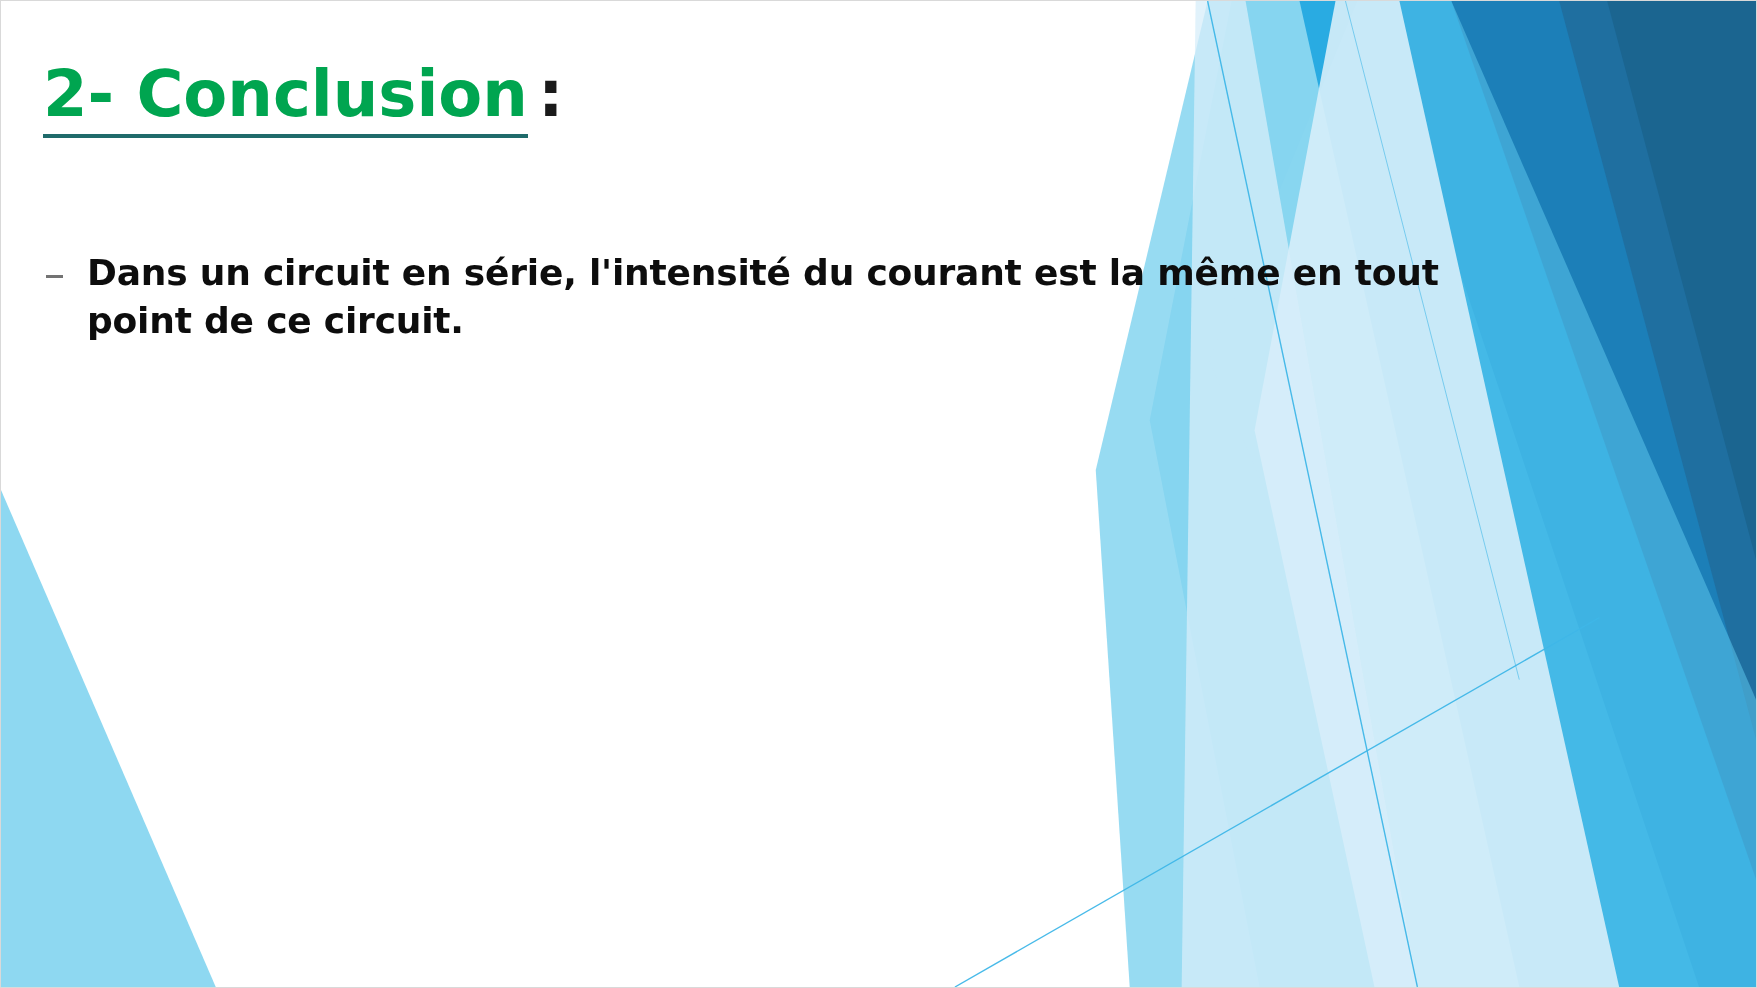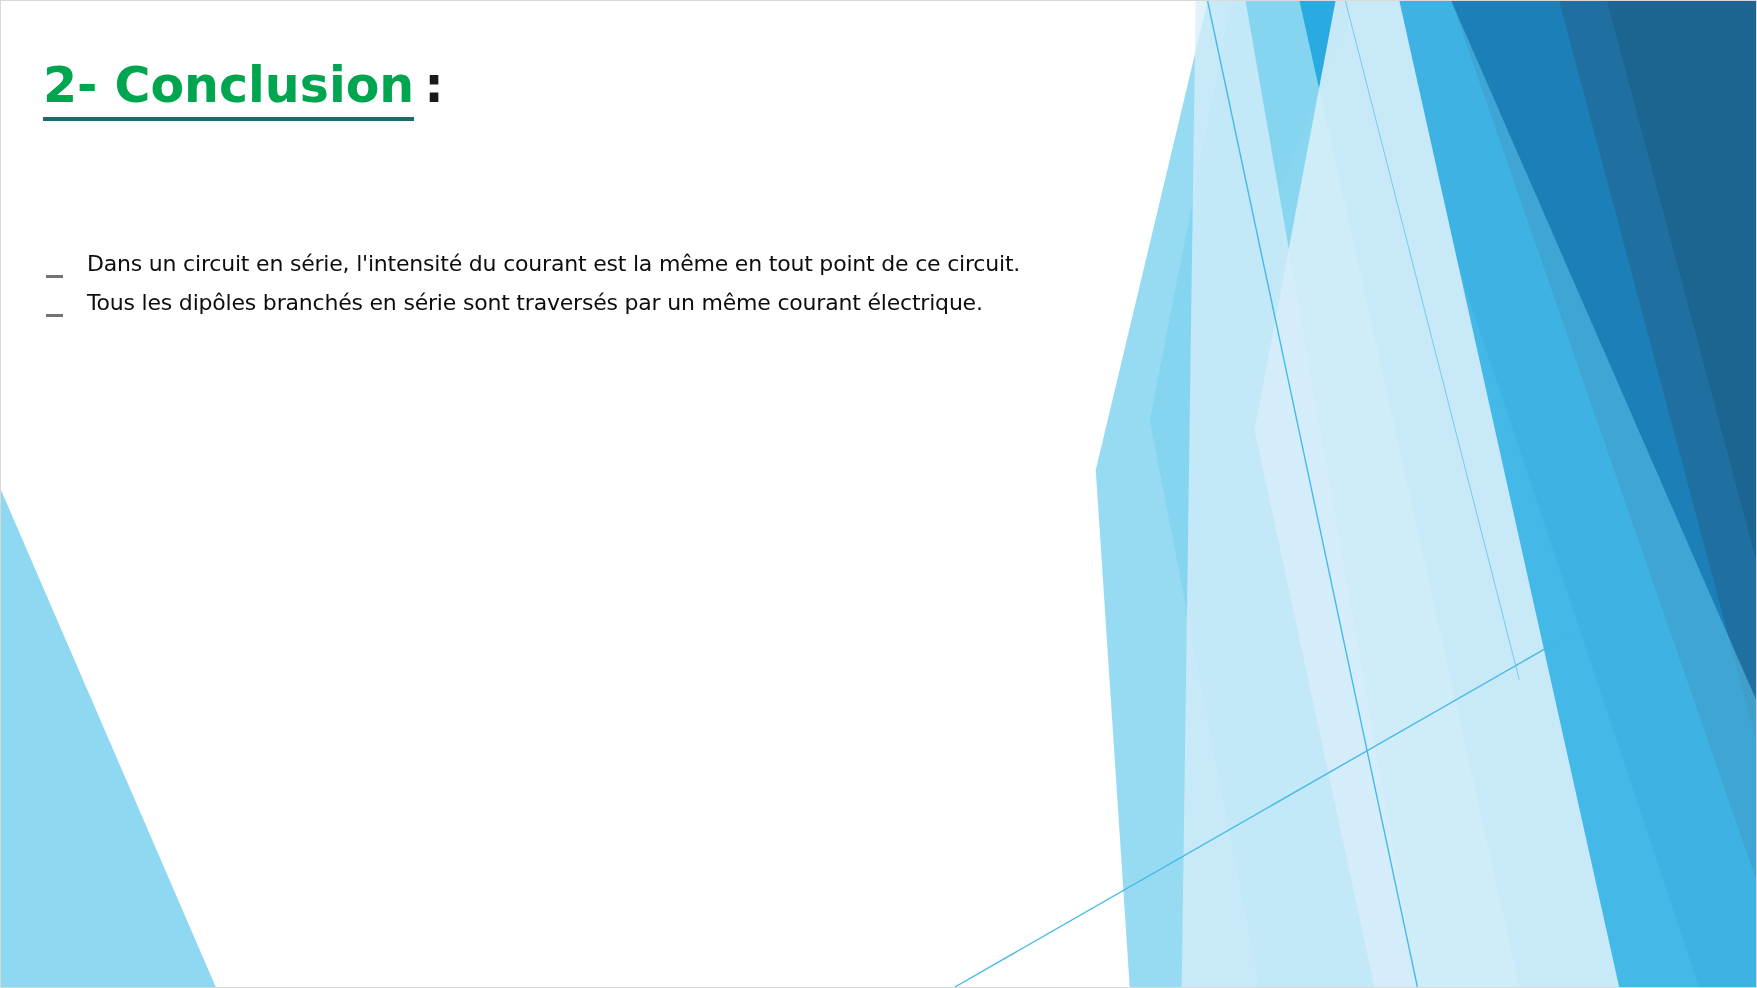--- a/index.html
+++ b/index.html
@@ -36,21 +36,21 @@
 
   
   .title-block {
     position: absolute;
     left: 42px;
     top: 58px;
     z-index: 5;
   }
   .title-text {
     font-family: "DejaVu Sans", sans-serif;
-    font-size: 49px;
+    font-size: 64px;
     font-weight: bold;
     line-height: 1.12;
     white-space: nowrap;
     margin: 0;
   }
   .title-main {
     color: #00A550;
     border-bottom: 4px solid #1F6B6B;
     padding-bottom: 3px;
   }
@@ -80,22 +80,22 @@
   .bullet-marker .dash {
     display: block;
     width: 17px;
     height: 3px;
     background: #737373;
     margin-left: 5px;
   }
   .bullet-text {
     flex: 1 1 auto;
     font-family: "DejaVu Sans", sans-serif;
-    font-size: 22px;
-    font-weight: normal;
+    font-size: 36px;
+    font-weight: bold;
     color: #0d0d0d;
     line-height: 1.34;
     letter-spacing: -0.2px;
   }
   .group-tight { margin-bottom: 0px; }
   .group-tight .bullet-text { line-height: 1.33; }
 
   .group-loose .bullet-text { line-height: 2.03; }
   .group-loose .bullet-marker { padding-top: 34px; }
 
@@ -142,25 +142,19 @@
 
     <div class="bullet-row group-tight">
       <span class="bullet-marker">
           <span class="dash"></span>
         </span>
       <span class="bullet-text">Dans un circuit en série, l'intensité du courant est la même en tout point de ce circuit.</span>
     </div>
 
     <div class="spacer-sm"></div>
 
-    <div class="bullet-row group-tight">
-      <span class="bullet-marker">
-          <span class="dash"></span>
-        </span>
-      <span class="bullet-text">Tous les dipôles branchés en série sont traversés par un même courant électrique.</span>
-    </div>
 
     <div class="spacer-md"></div>
 
 
   </div>
 
 </div>
 
 </body></html>

